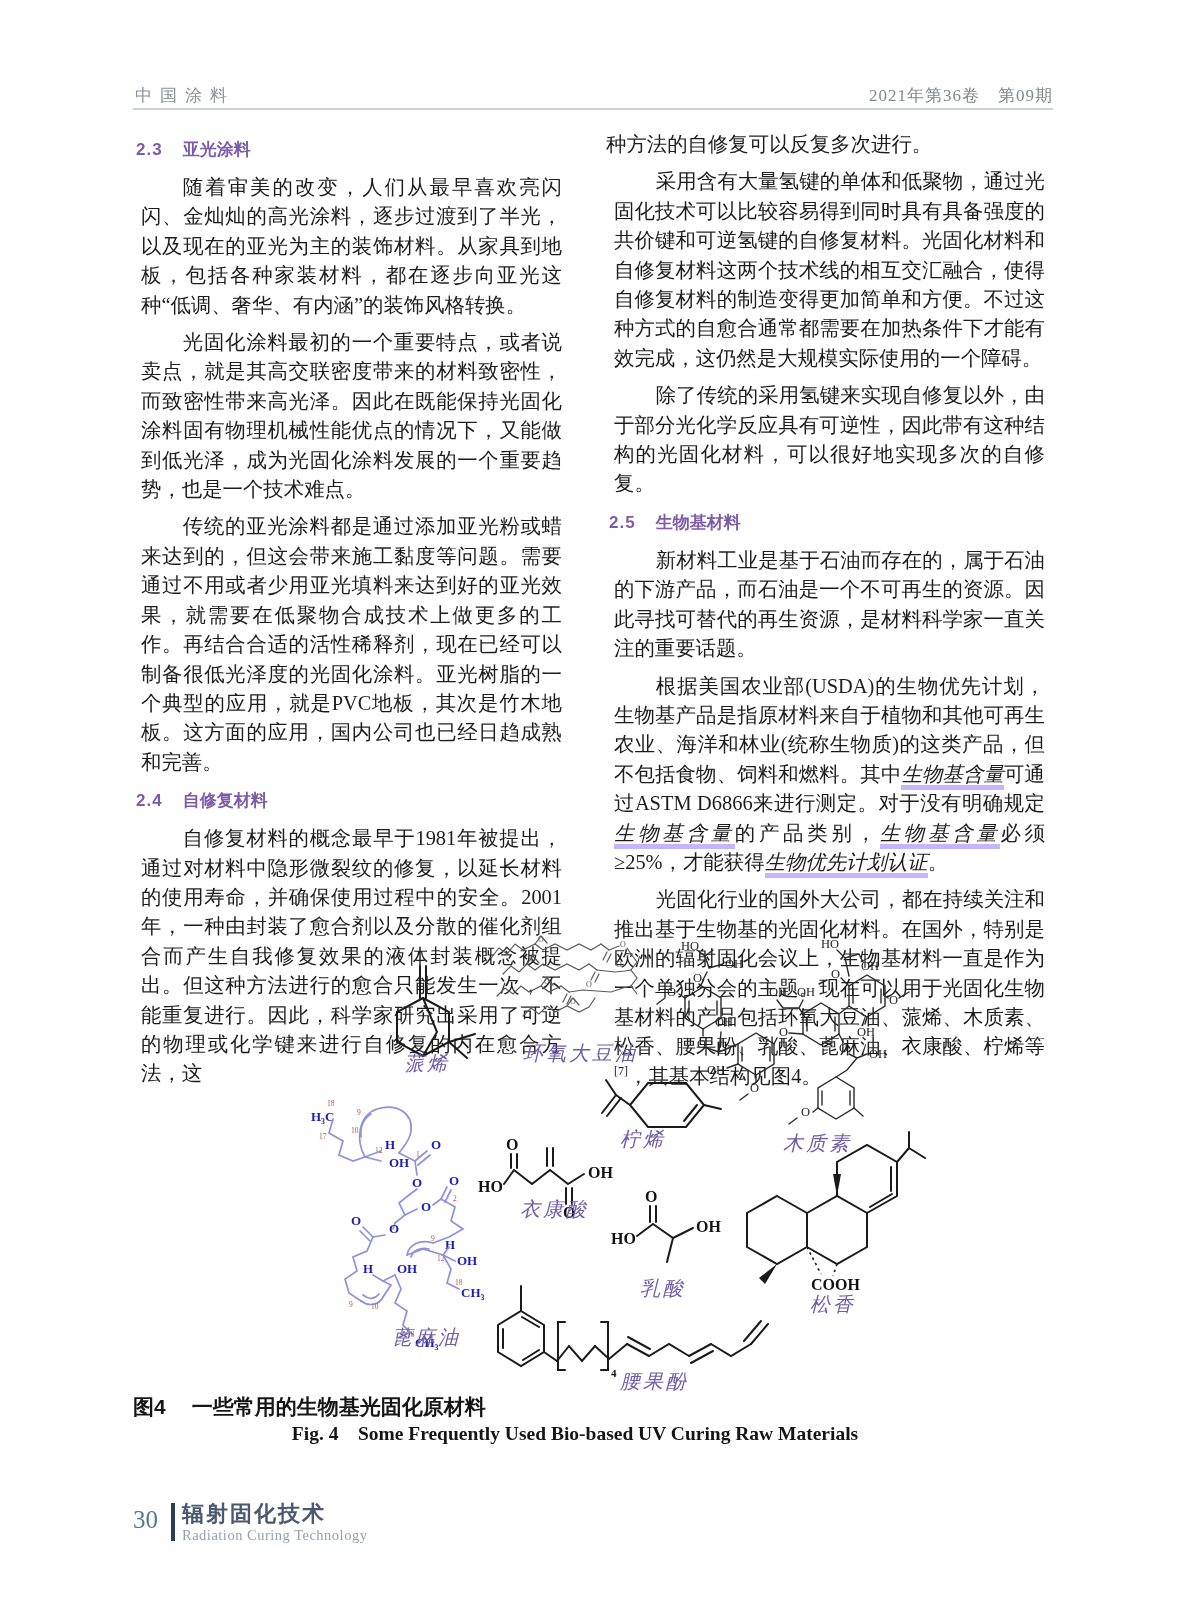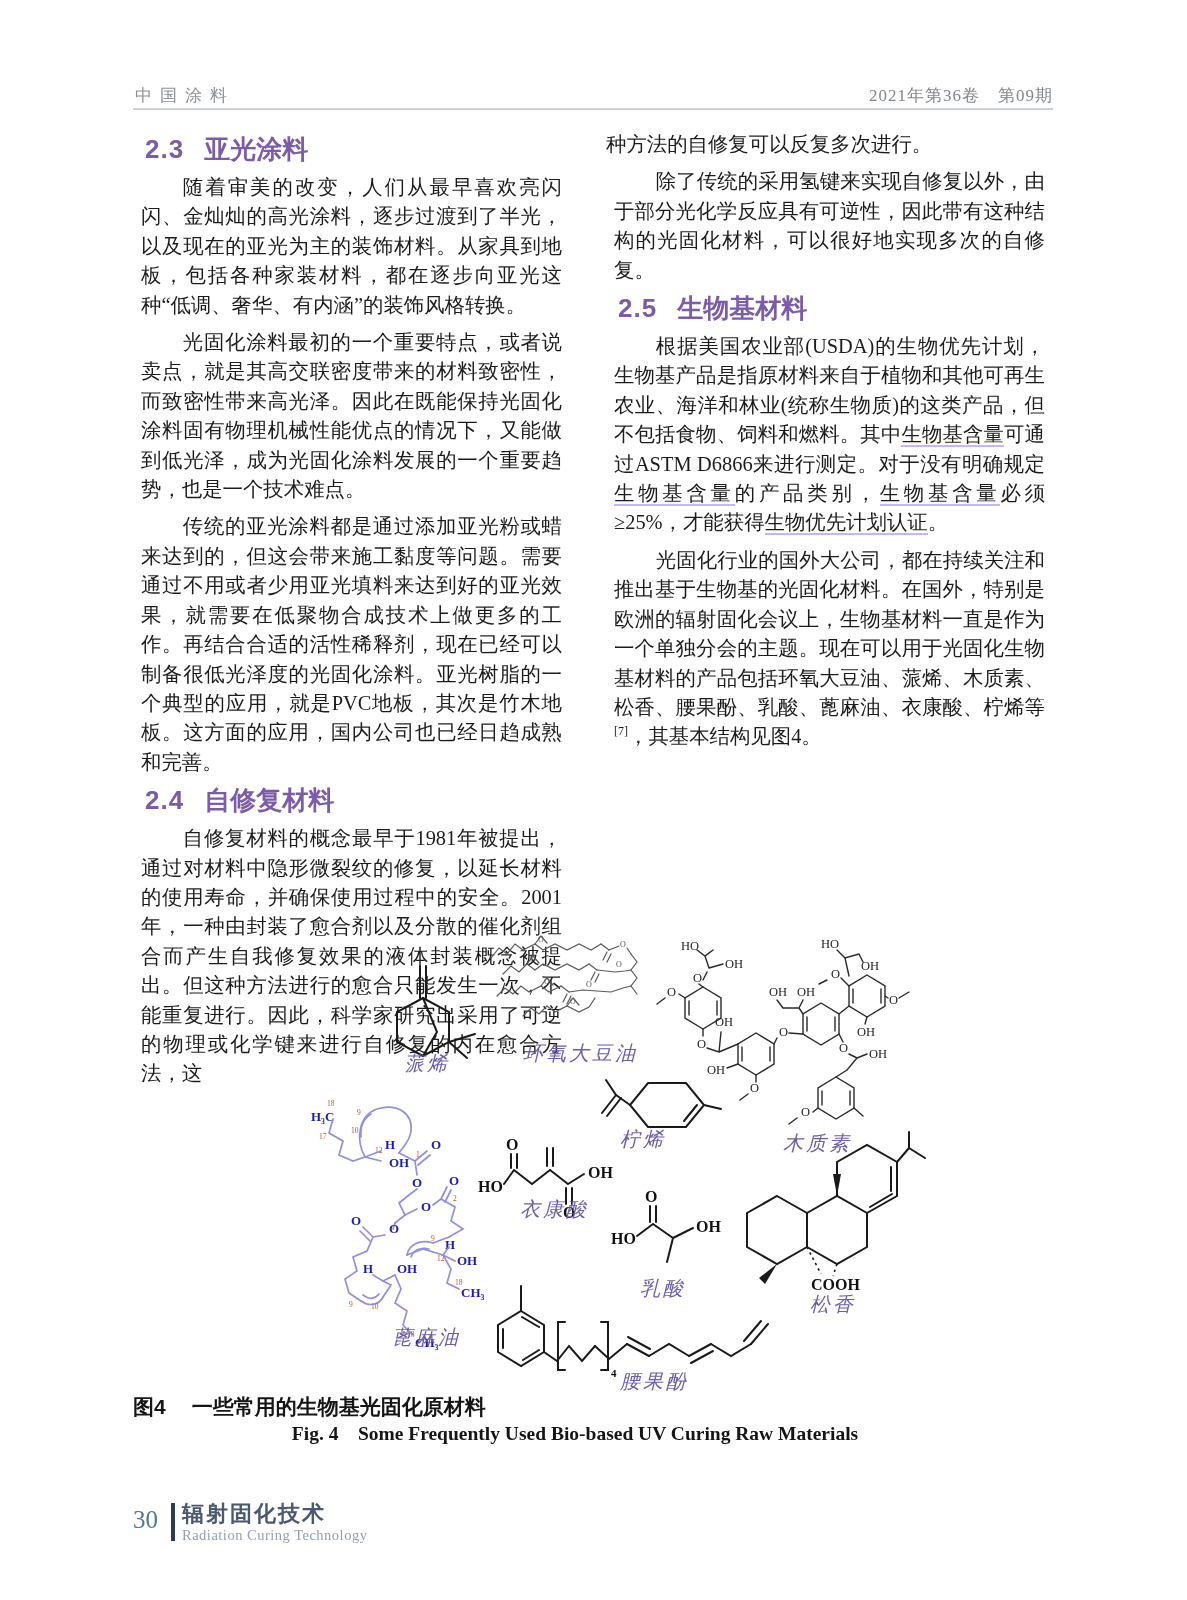--- a/index.html
+++ b/index.html
@@ -11,25 +11,25 @@
   
   .hdr-journal{left:135px;top:84px;font-size:17px;color:#8b9197;letter-spacing:8px;}
   .hdr-issue{right:134px;top:84px;font-size:17px;color:#82878c;letter-spacing:1px;}
   .hdr-rule{left:133px;top:108px;width:920px;height:2px;background:#cfd2d4;}
   
   .col{position:absolute;top:130px;font-size:20.4px;line-height:29.4px;text-align:justify;}
   .col-left{left:133px;width:437px;}
   .col-right{left:606px;width:447px;}
   p.para{margin:8px;text-indent:2.05em;}
   p.cont{margin:0;text-indent:0;}
-  h3.sec{margin:4px 12px 3px;font-family:"Liberation Sans",sans-serif;font-size:26px;
+  h3.sec{margin:4px 3px 3px;font-family:"Liberation Sans",sans-serif;font-size:17px;
          font-weight:bold;color:#7c5ca8;line-height:31px;}
   .secnum{margin-right:20px;letter-spacing:1px;}
   sup.ref{font-size:12px;line-height:0;}
-  .mark{border-bottom:2px solid #c4b5fd;}
+  .mark{border-bottom:5px solid #c4b5fd;font-style:italic;}
   
   .figure{left:133px;top:912px;width:920px;height:565px;}
   .struct{position:absolute;}
   .struct svg{display:block;overflow:visible;}
   .chem-label{position:absolute;font-size:20px;font-style:italic;color:#6e5da8;
               letter-spacing:3px;white-space:nowrap;font-family:"Liberation Serif",serif;}
   .cap-zh{position:absolute;left:0;top:481px;width:860px;
           font-family:"Liberation Sans",sans-serif;font-weight:bold;font-size:21px;color:#151515;}
   .cap-zh .gap{margin-left:26px;}
   .cap-en{position:absolute;left:12px;top:508px;width:860px;text-align:center;
@@ -64,22 +64,24 @@
   <h3 class="sec"><span class="secnum">2.3</span><span>亚光涂料</span></h3>
   <p class="para">随着审美的改变，人们从最早喜欢亮闪闪、金灿灿的高光涂料，逐步过渡到了半光，以及现在的亚光为主的装饰材料。从家具到地板，包括各种家装材料，都在逐步向亚光这种“低调、奢华、有内涵”的装饰风格转换。</p>
   <p class="para">光固化涂料最初的一个重要特点，或者说卖点，就是其高交联密度带来的材料致密性，而致密性带来高光泽。因此在既能保持光固化涂料固有物理机械性能优点的情况下，又能做到低光泽，成为光固化涂料发展的一个重要趋势，也是一个技术难点。</p>
   <p class="para">传统的亚光涂料都是通过添加亚光粉或蜡来达到的，但这会带来施工黏度等问题。需要通过不用或者少用亚光填料来达到好的亚光效果，就需要在低聚物合成技术上做更多的工作。再结合合适的活性稀释剂，现在已经可以制备很低光泽度的光固化涂料。亚光树脂的一个典型的应用，就是PVC地板，其次是竹木地板。这方面的应用，国内公司也已经日趋成熟和完善。</p>
   <h3 class="sec"><span class="secnum">2.4</span><span>自修复材料</span></h3>
   <p class="para">自修复材料的概念最早于1981年被提出，通过对材料中隐形微裂纹的修复，以延长材料的使用寿命，并确保使用过程中的安全。2001年，一种由封装了愈合剂以及分散的催化剂组合而产生自我修复效果的液体封装概念被提出。但这种方法进行的愈合只能发生一次，不能重复进行。因此，科学家研究出采用了可逆的物理或化学键来进行自修复的内在愈合方法，这</p>
 </div>
 
 <div class="col col-right">
   <p class="cont">种方法的自修复可以反复多次进行。</p>
+  <p class="para">采用含有大量氢键的单体和低聚物，通过光固化技术可以比较容易得到同时具有具备强度的共价键和可逆氢键的自修复材料。光固化材料和自修复材料这两个技术线的相互交汇融合，使得自修复材料的制造变得更加简单和方便。不过这种方式的自愈合通常都需要在加热条件下才能有效完成，这仍然是大规模实际使用的一个障碍。</p>
   <p class="para">除了传统的采用氢键来实现自修复以外，由于部分光化学反应具有可逆性，因此带有这种结构的光固化材料，可以很好地实现多次的自修复。</p>
   <h3 class="sec"><span class="secnum">2.5</span><span>生物基材料</span></h3>
+  <p class="para">新材料工业是基于石油而存在的，属于石油的下游产品，而石油是一个不可再生的资源。因此寻找可替代的再生资源，是材料科学家一直关注的重要话题。</p>
   <p class="para"><span>根据美国农业部(USDA)的生物优先计划，生物基产品是指原材料来自于植物和其他可再生农业、海洋和林业(统称生物质)的这类产品，但不包括食物、饲料和燃料。其中</span><span class="mark">生物基含量</span><span>可通过ASTM D6866来进行测定。对于没有明确规定</span><span class="mark">生物基含量</span><span>的产品类别，</span><span class="mark">生物基含量</span><span>必须≥25%，才能获得</span><span class="mark">生物优先计划认证</span><span>。</span></p>
   <p class="para"><span>光固化行业的国外大公司，都在持续关注和推出基于生物基的光固化材料。在国外，特别是欧洲的辐射固化会议上，生物基材料一直是作为一个单独分会的主题。现在可以用于光固化生物基材料的产品包括环氧大豆油、蒎烯、木质素、松香、腰果酚、乳酸、蓖麻油、衣康酸、柠烯等</span><sup class="ref">[7]</sup><span>，其基本结构见图4。</span></p>
 </div>
 
 <div class="abs figure">
 
   <div class="struct" style="left:258px;top:48px;">
     <svg width="115" height="105" viewBox="0 0 115 105">
       <line class="bond" x1="29" y1="38" x2="29" y2="6"></line>
       <line class="bond" x1="35" y1="38" x2="35" y2="6"></line>

